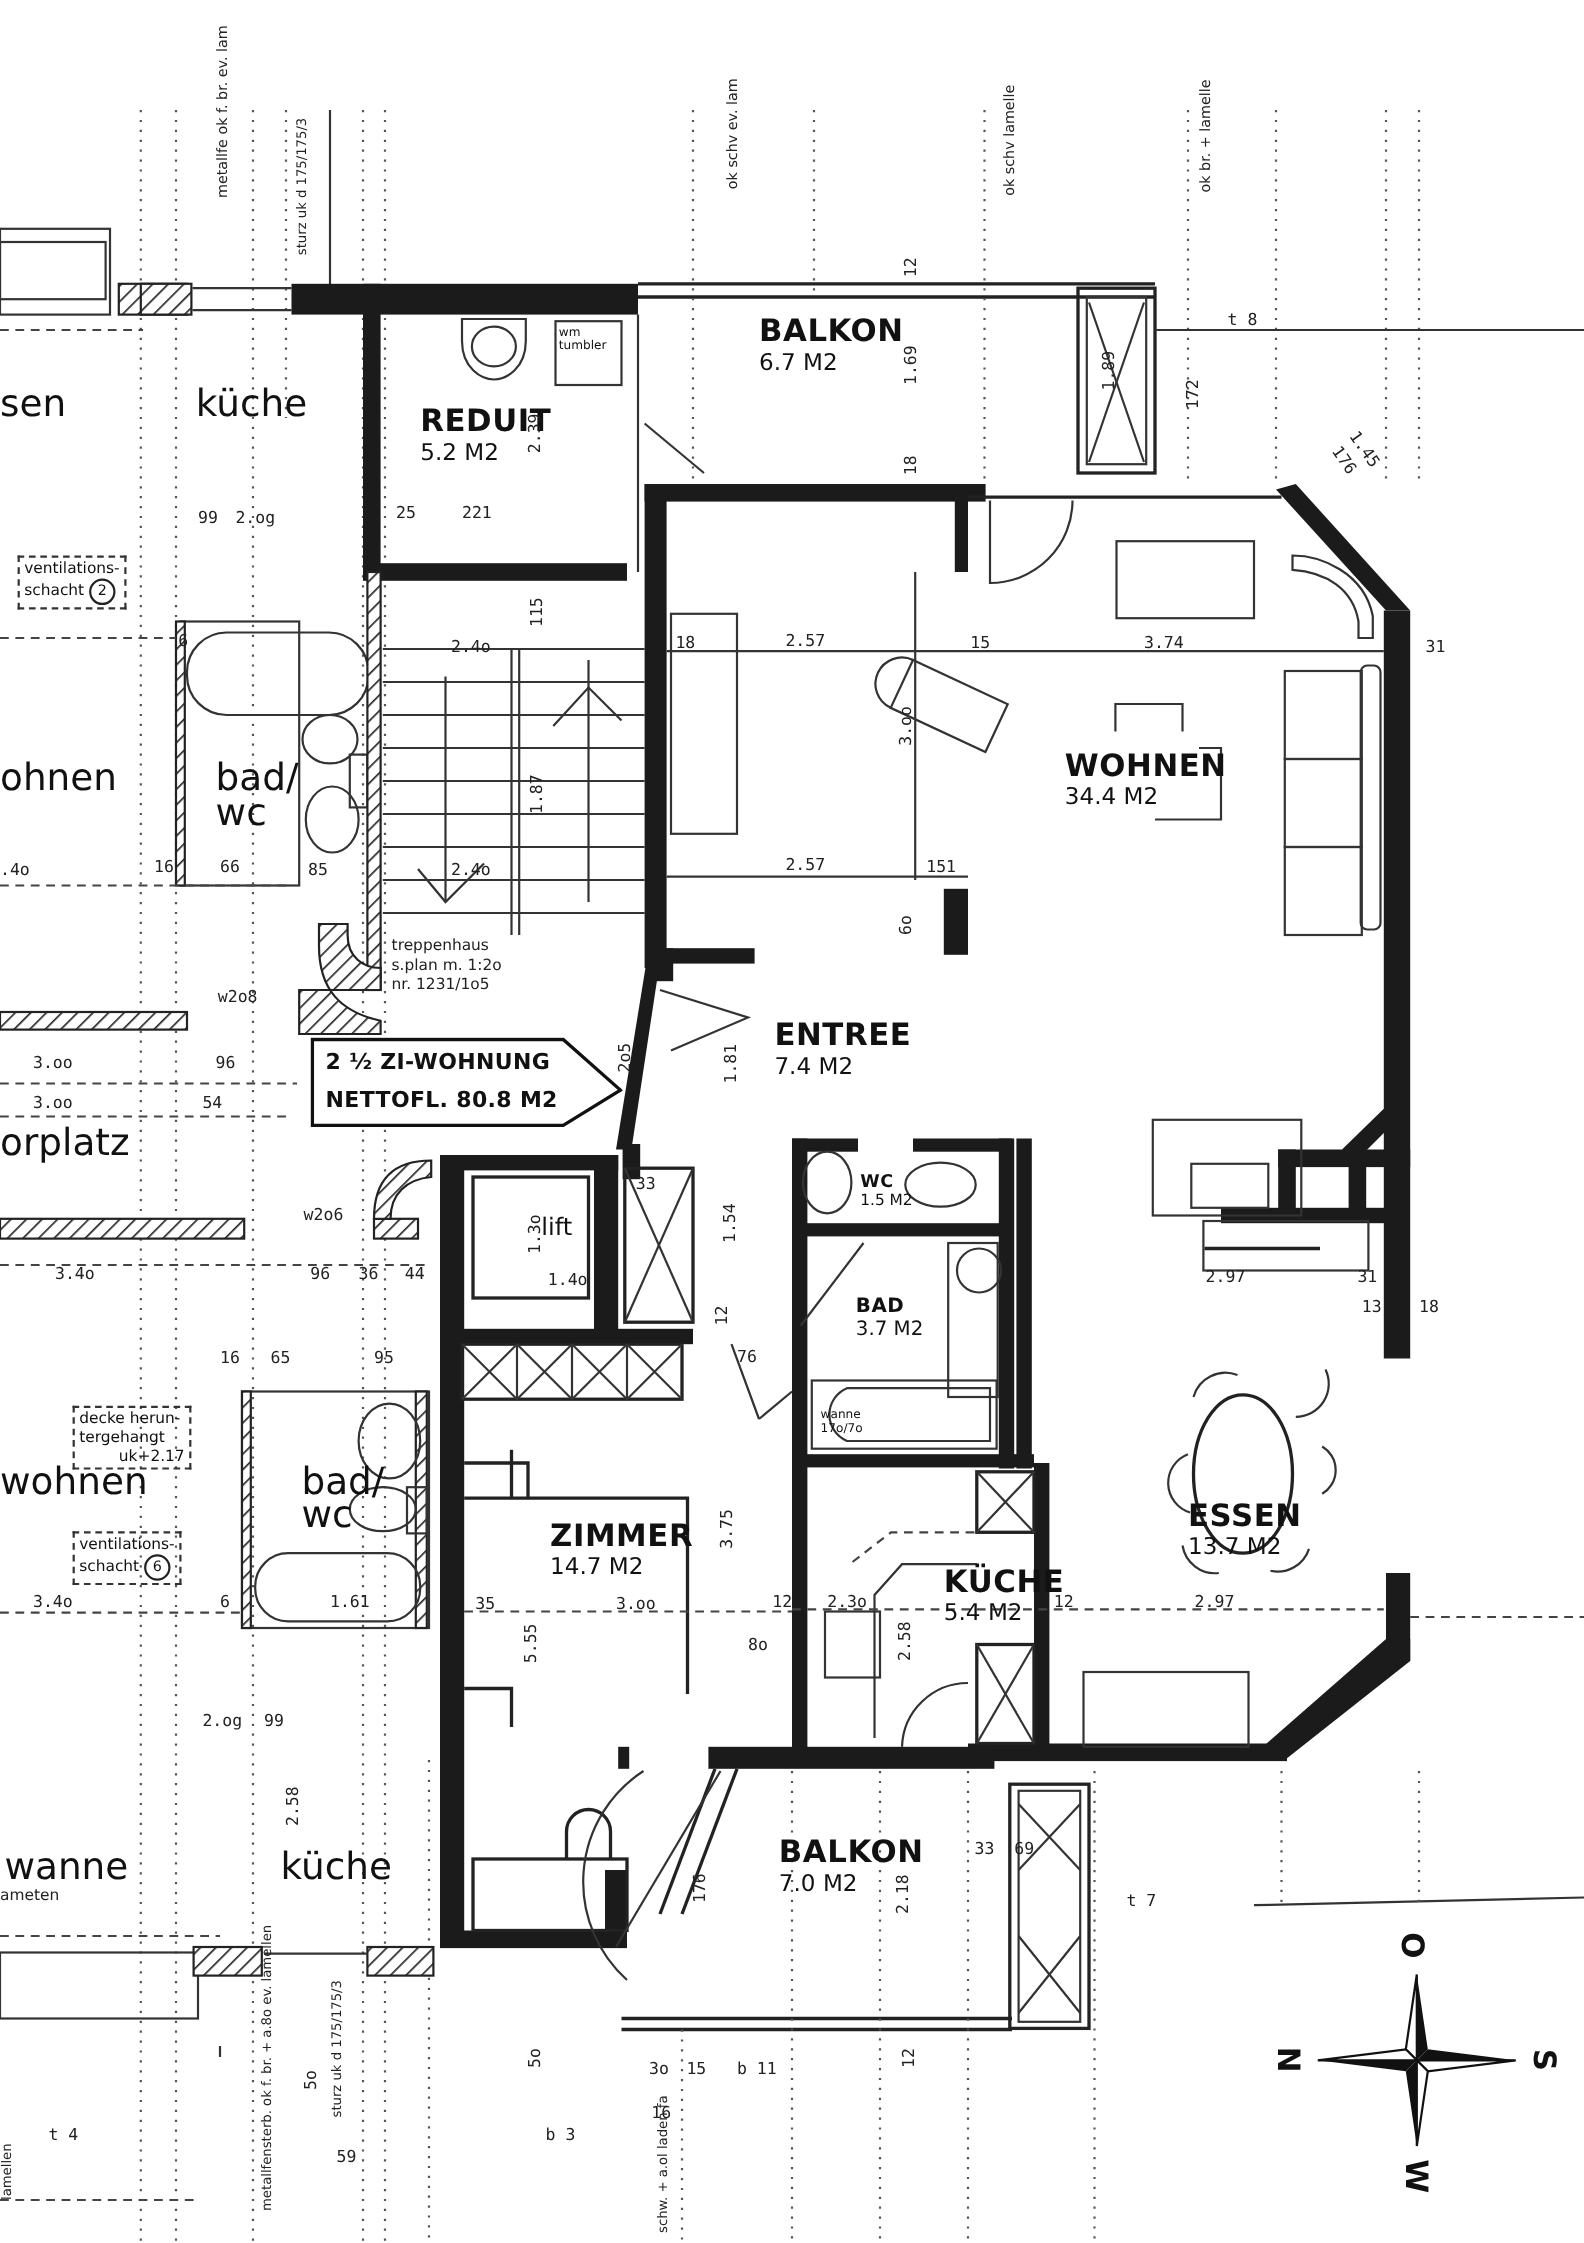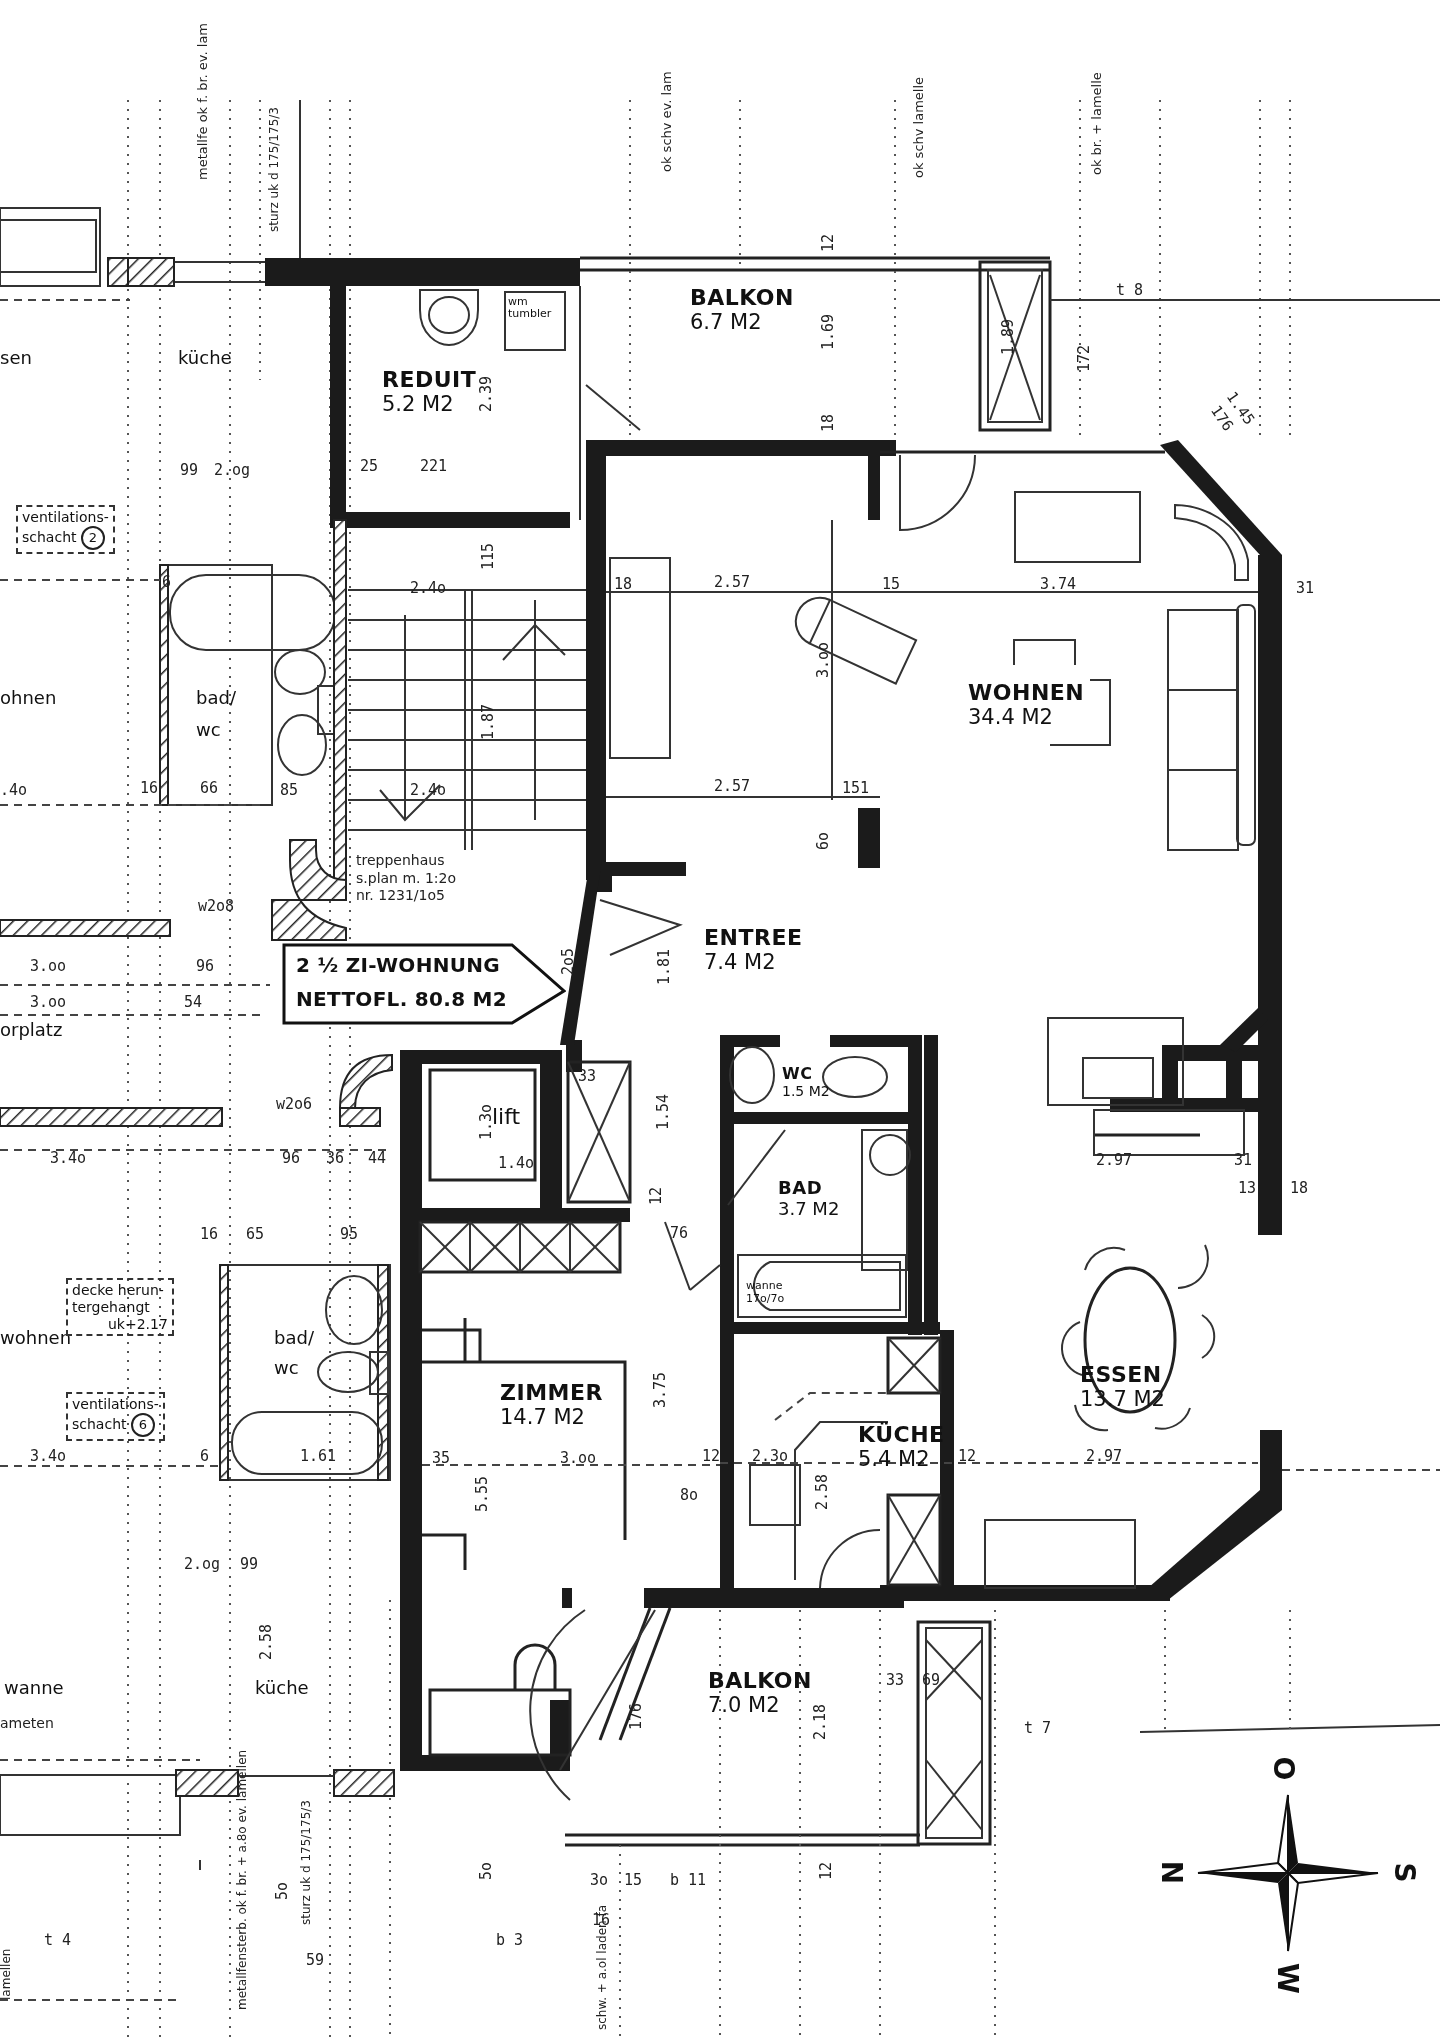--- a/index.html
+++ b/index.html
@@ -7,23 +7,23 @@
          font-family:"DejaVu Sans", "Liberation Sans", sans-serif; color:#111; }
   #plan { position:absolute; left:0; top:0; width:1440px; height:2039px; }
   .wall { fill:#1b1b1b; }
   .thin { stroke:#222; stroke-width:3; fill:none; }
   .thin2 { stroke:#333; stroke-width:2; fill:none; }
   .dash { stroke:#444; stroke-width:2; fill:none; stroke-dasharray:8 6; }
   .dot  { stroke:#555; stroke-width:2; fill:none; stroke-dasharray:2 7; }
   .hatch { fill:url(#hatch); stroke:#222; stroke-width:2; }
   .xbox { stroke:#222; stroke-width:3; fill:none; }
   .lbl { position:absolute; white-space:nowrap; line-height:1.15; }
-  .room { font-family:"DejaVu Sans", sans-serif; font-weight:bold; font-size:22px; letter-spacing:0.5px; }
+  .room { font-family:"DejaVu Sans", sans-serif; font-weight:bold; font-size:28px; letter-spacing:0.5px; }
   .area { font-family:"DejaVu Sans", sans-serif; font-size:21px; }
-  .old { font-family:"DejaVu Sans", sans-serif; font-size:18px; }
+  .old { font-family:"DejaVu Sans", sans-serif; font-size:34px; }
   .dim { font-family:"DejaVu Sans Mono", monospace; font-size:15px; color:#222; }
   .note { font-family:"DejaVu Sans", sans-serif; font-size:14px; color:#222; }
   .vert { transform:rotate(-90deg); transform-origin:left top; }
   .notebox { position:absolute; border:2px dashed #333; padding:2px 4px; font-size:14px; line-height:1.2; }
   .circled { display:inline-block; border:2px solid #222; border-radius:50%; width:20px; height:20px; text-align:center; line-height:20px; font-size:13px; }
   #flag { position:absolute; left:282px; top:943px; width:284px; height:64px; }
   #flag svg { position:absolute; left:0; top:0; }
   #flag .ft { position:absolute; left:14px; font-weight:bold; font-size:20px; letter-spacing:0.3px; }
   .compass-letter { position:absolute; font-weight:bold; font-size:28px; }
 </style>

